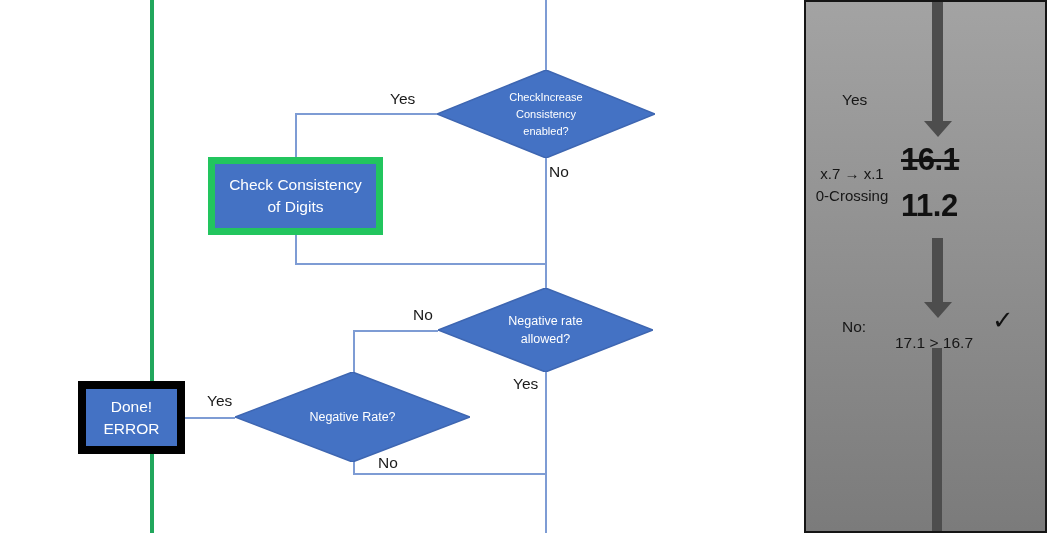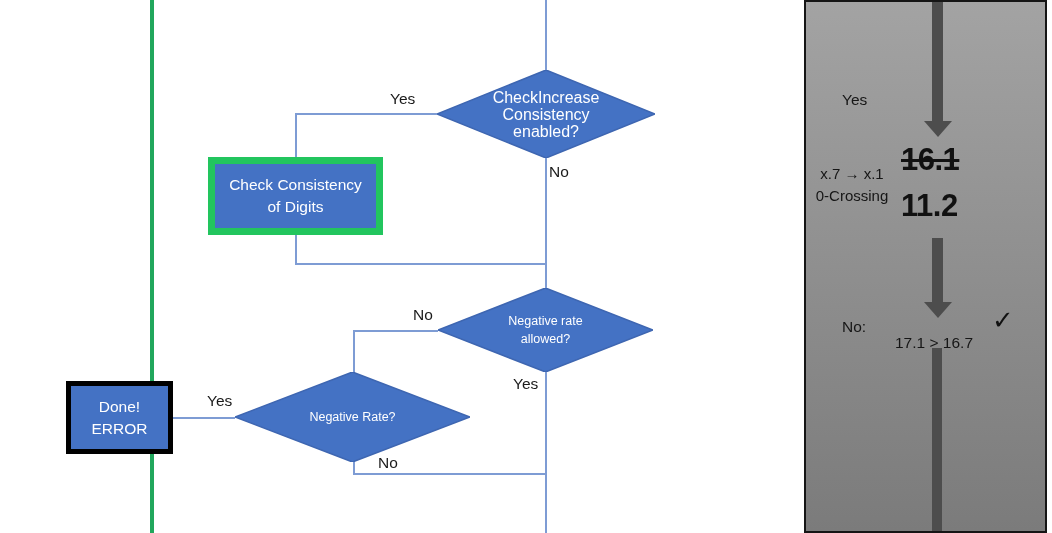--- a/index.html
+++ b/index.html
@@ -17,21 +17,21 @@
 
   
   .shape{position:absolute;z-index:3;}
   .diamond svg{position:absolute;left:0;top:0;width:100%;height:100%;display:block;}
   .shape .txt{position:absolute;left:0;top:0;right:0;bottom:0;display:flex;
               align-items:center;justify-content:center;text-align:center;
               color:#ffffff;white-space:pre-line;}
   .rect{background:#4472C4;border:7px solid #22c55e;box-sizing:border-box;
         display:flex;align-items:center;justify-content:center;text-align:center;
         color:#ffffff;white-space:pre-line;}
-  .done{border:5px solid #000000;}
+  .done{border:8px solid #000000;margin-left:12px;}
 
   
   .lbl{position:absolute;color:#1a1a1a;font-size:15.5px;z-index:4;white-space:nowrap;}
 
   
   .panel{position:absolute;left:804px;top:0;width:243px;height:533px;box-sizing:border-box;
          border:2px solid #151515;background:linear-gradient(180deg,#A3A3A3 0%,#7B7B7B 100%);
          z-index:5;}
   .panel .ptext{position:absolute;color:#161616;font-size:15.5px;white-space:nowrap;}
   .arrow-shaft{position:absolute;width:11px;background:#4D4D4D;}
@@ -60,21 +60,21 @@
   <div class="conn h" style="left:353px;top:330px;width:85px;"></div>
   <div class="conn v" style="left:353px;top:330px;height:42px;"></div>
   <div class="conn h" style="left:172px;top:417px;width:63px;"></div>
   <div class="conn v" style="left:353px;top:462px;height:11px;"></div>
   <div class="conn h" style="left:353px;top:473px;width:192px;"></div>
 
   <div class="shape diamond" style="left:437px;top:70px;width:218px;height:88px;">
     <svg viewBox="0 0 100 100" preserveAspectRatio="none">
       <polygon points="50,0 100,50 50,100 0,50" fill="#4472C4" stroke="#3E66B1" stroke-width="1.5" vector-effect="non-scaling-stroke"></polygon>
     </svg>
-    <div class="txt" style="font-size:16px;line-height:17px;">CheckIncrease
+    <div class="txt" style="font-size:11px;line-height:17px;">CheckIncrease
 Consistency
 enabled?</div>
   </div>
 
   <div class="shape rect" style="left:208px;top:157px;width:175px;height:78px;font-size:15.5px;line-height:22px;">Check Consistency
 of Digits</div>
 
   <div class="shape diamond" style="left:438px;top:288px;width:215px;height:84px;">
     <svg viewBox="0 0 100 100" preserveAspectRatio="none">
       <polygon points="50,0 100,50 50,100 0,50" fill="#4472C4" stroke="#3E66B1" stroke-width="1.5" vector-effect="non-scaling-stroke"></polygon>

